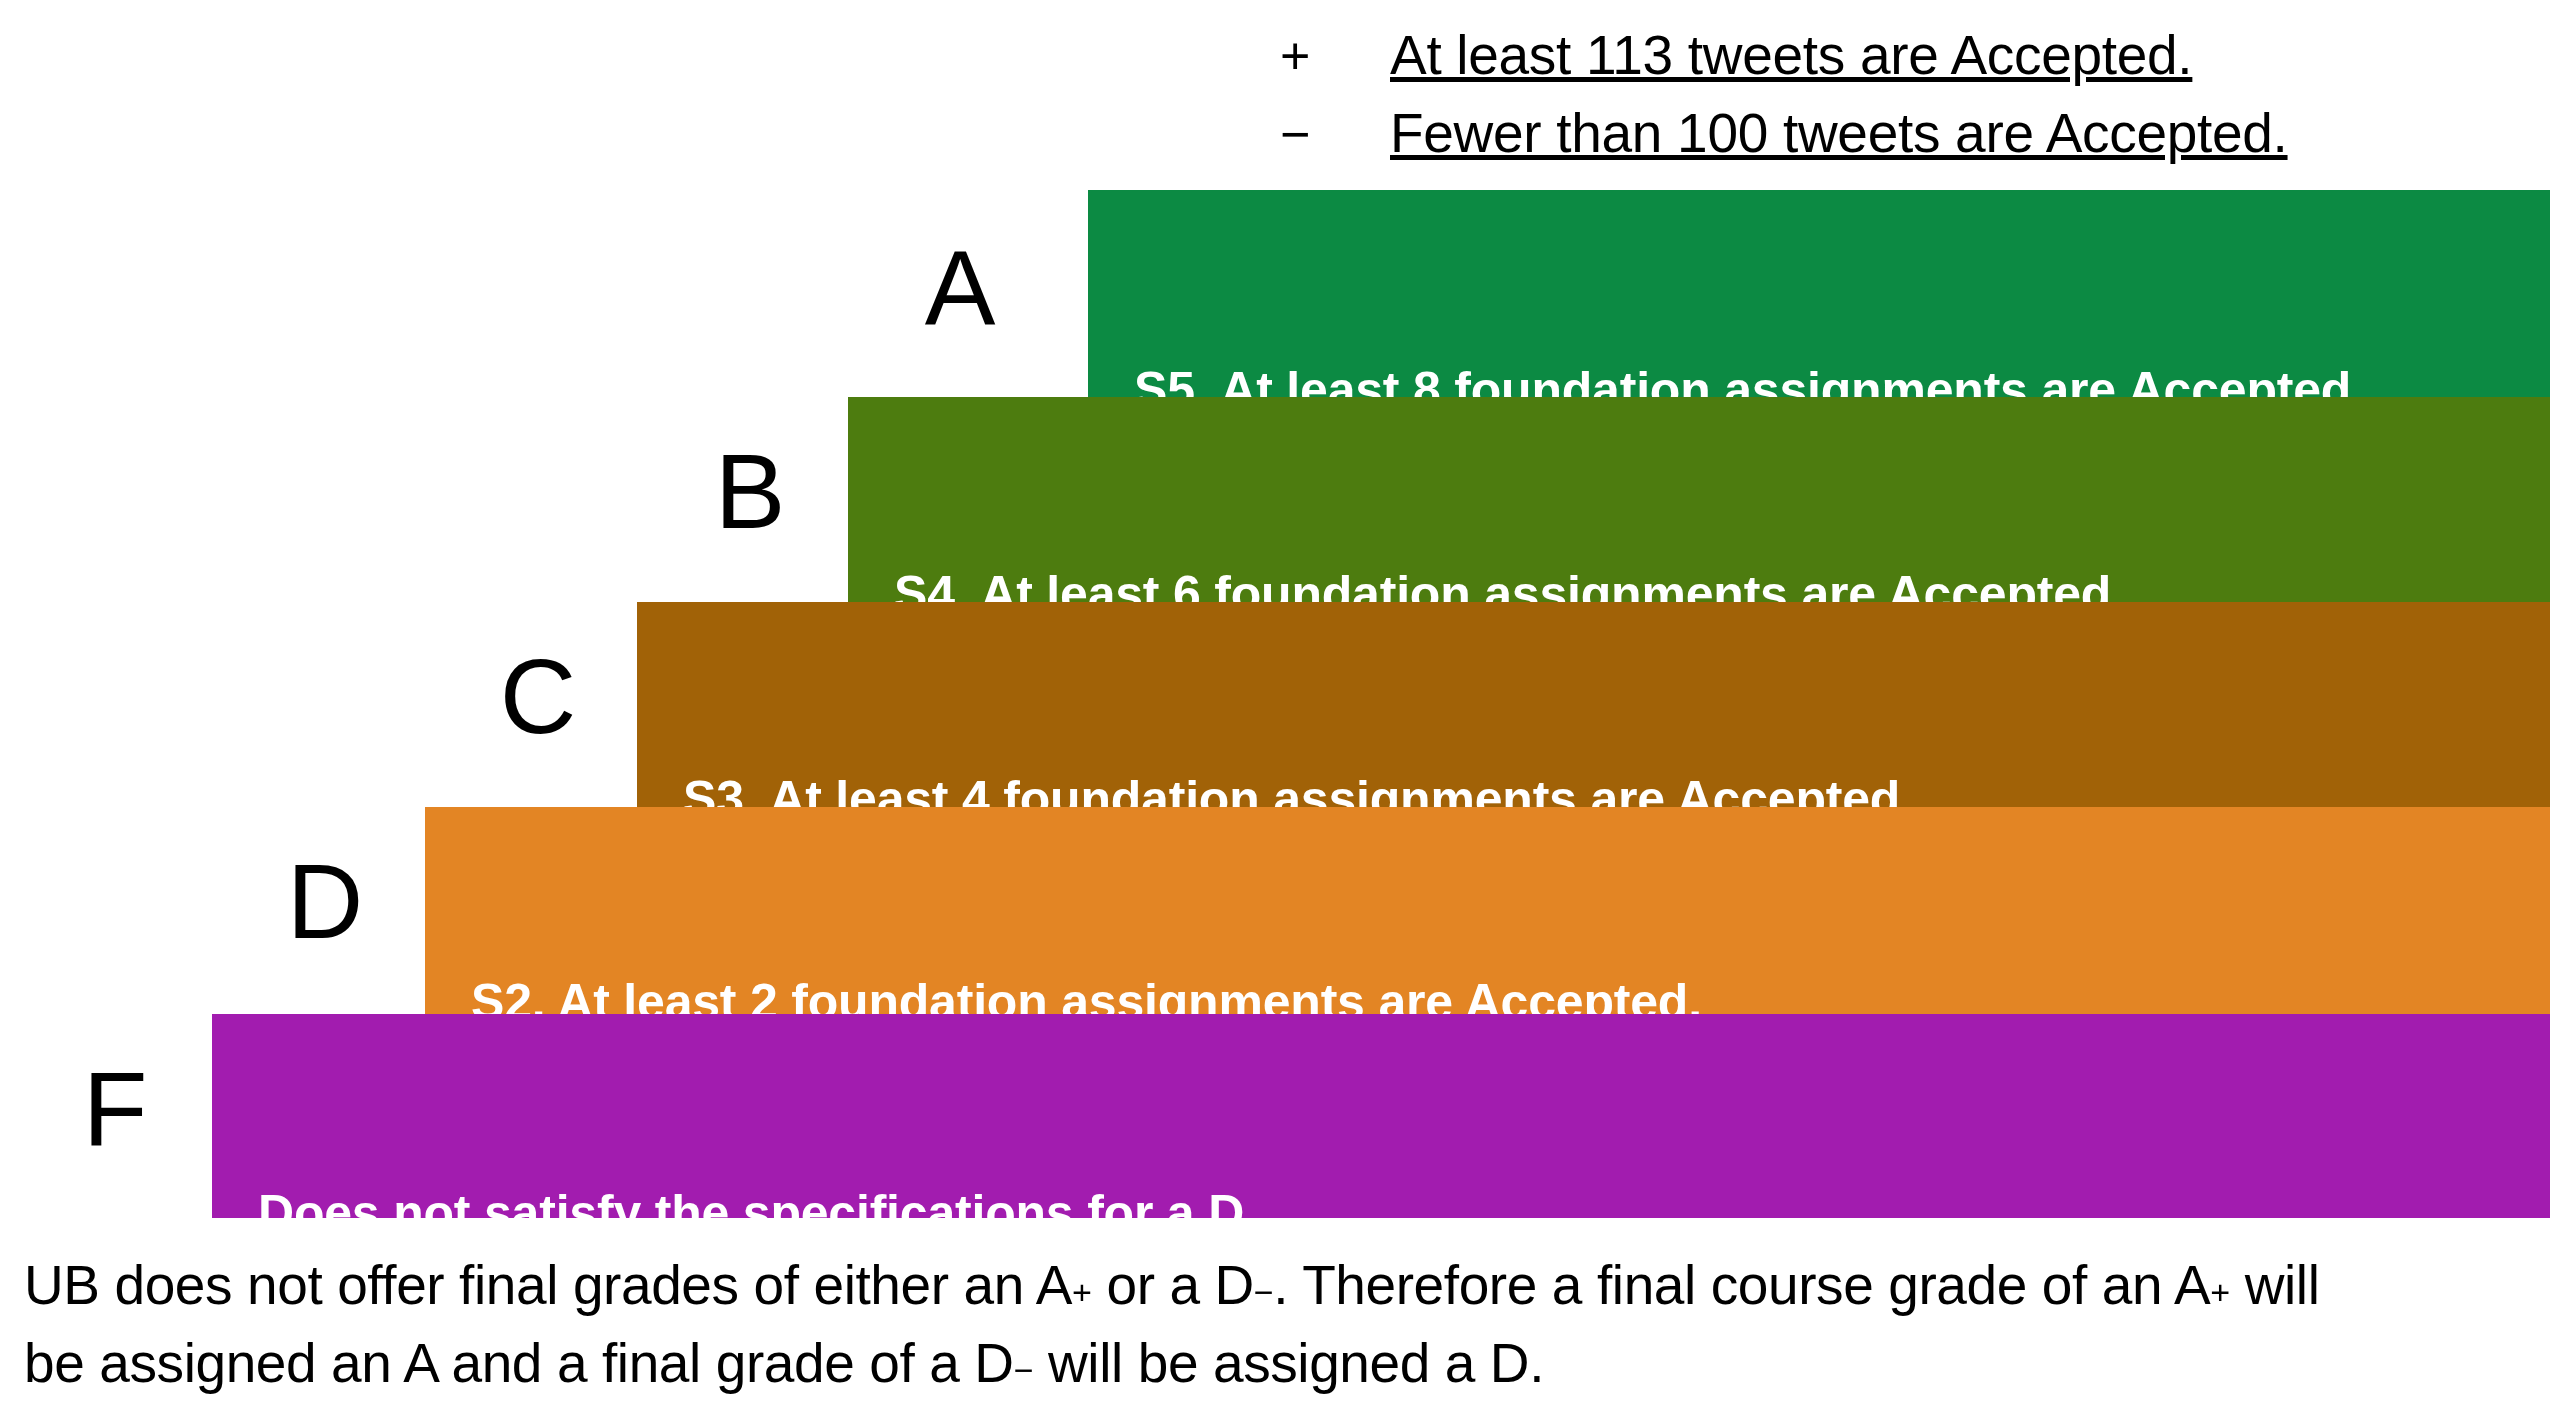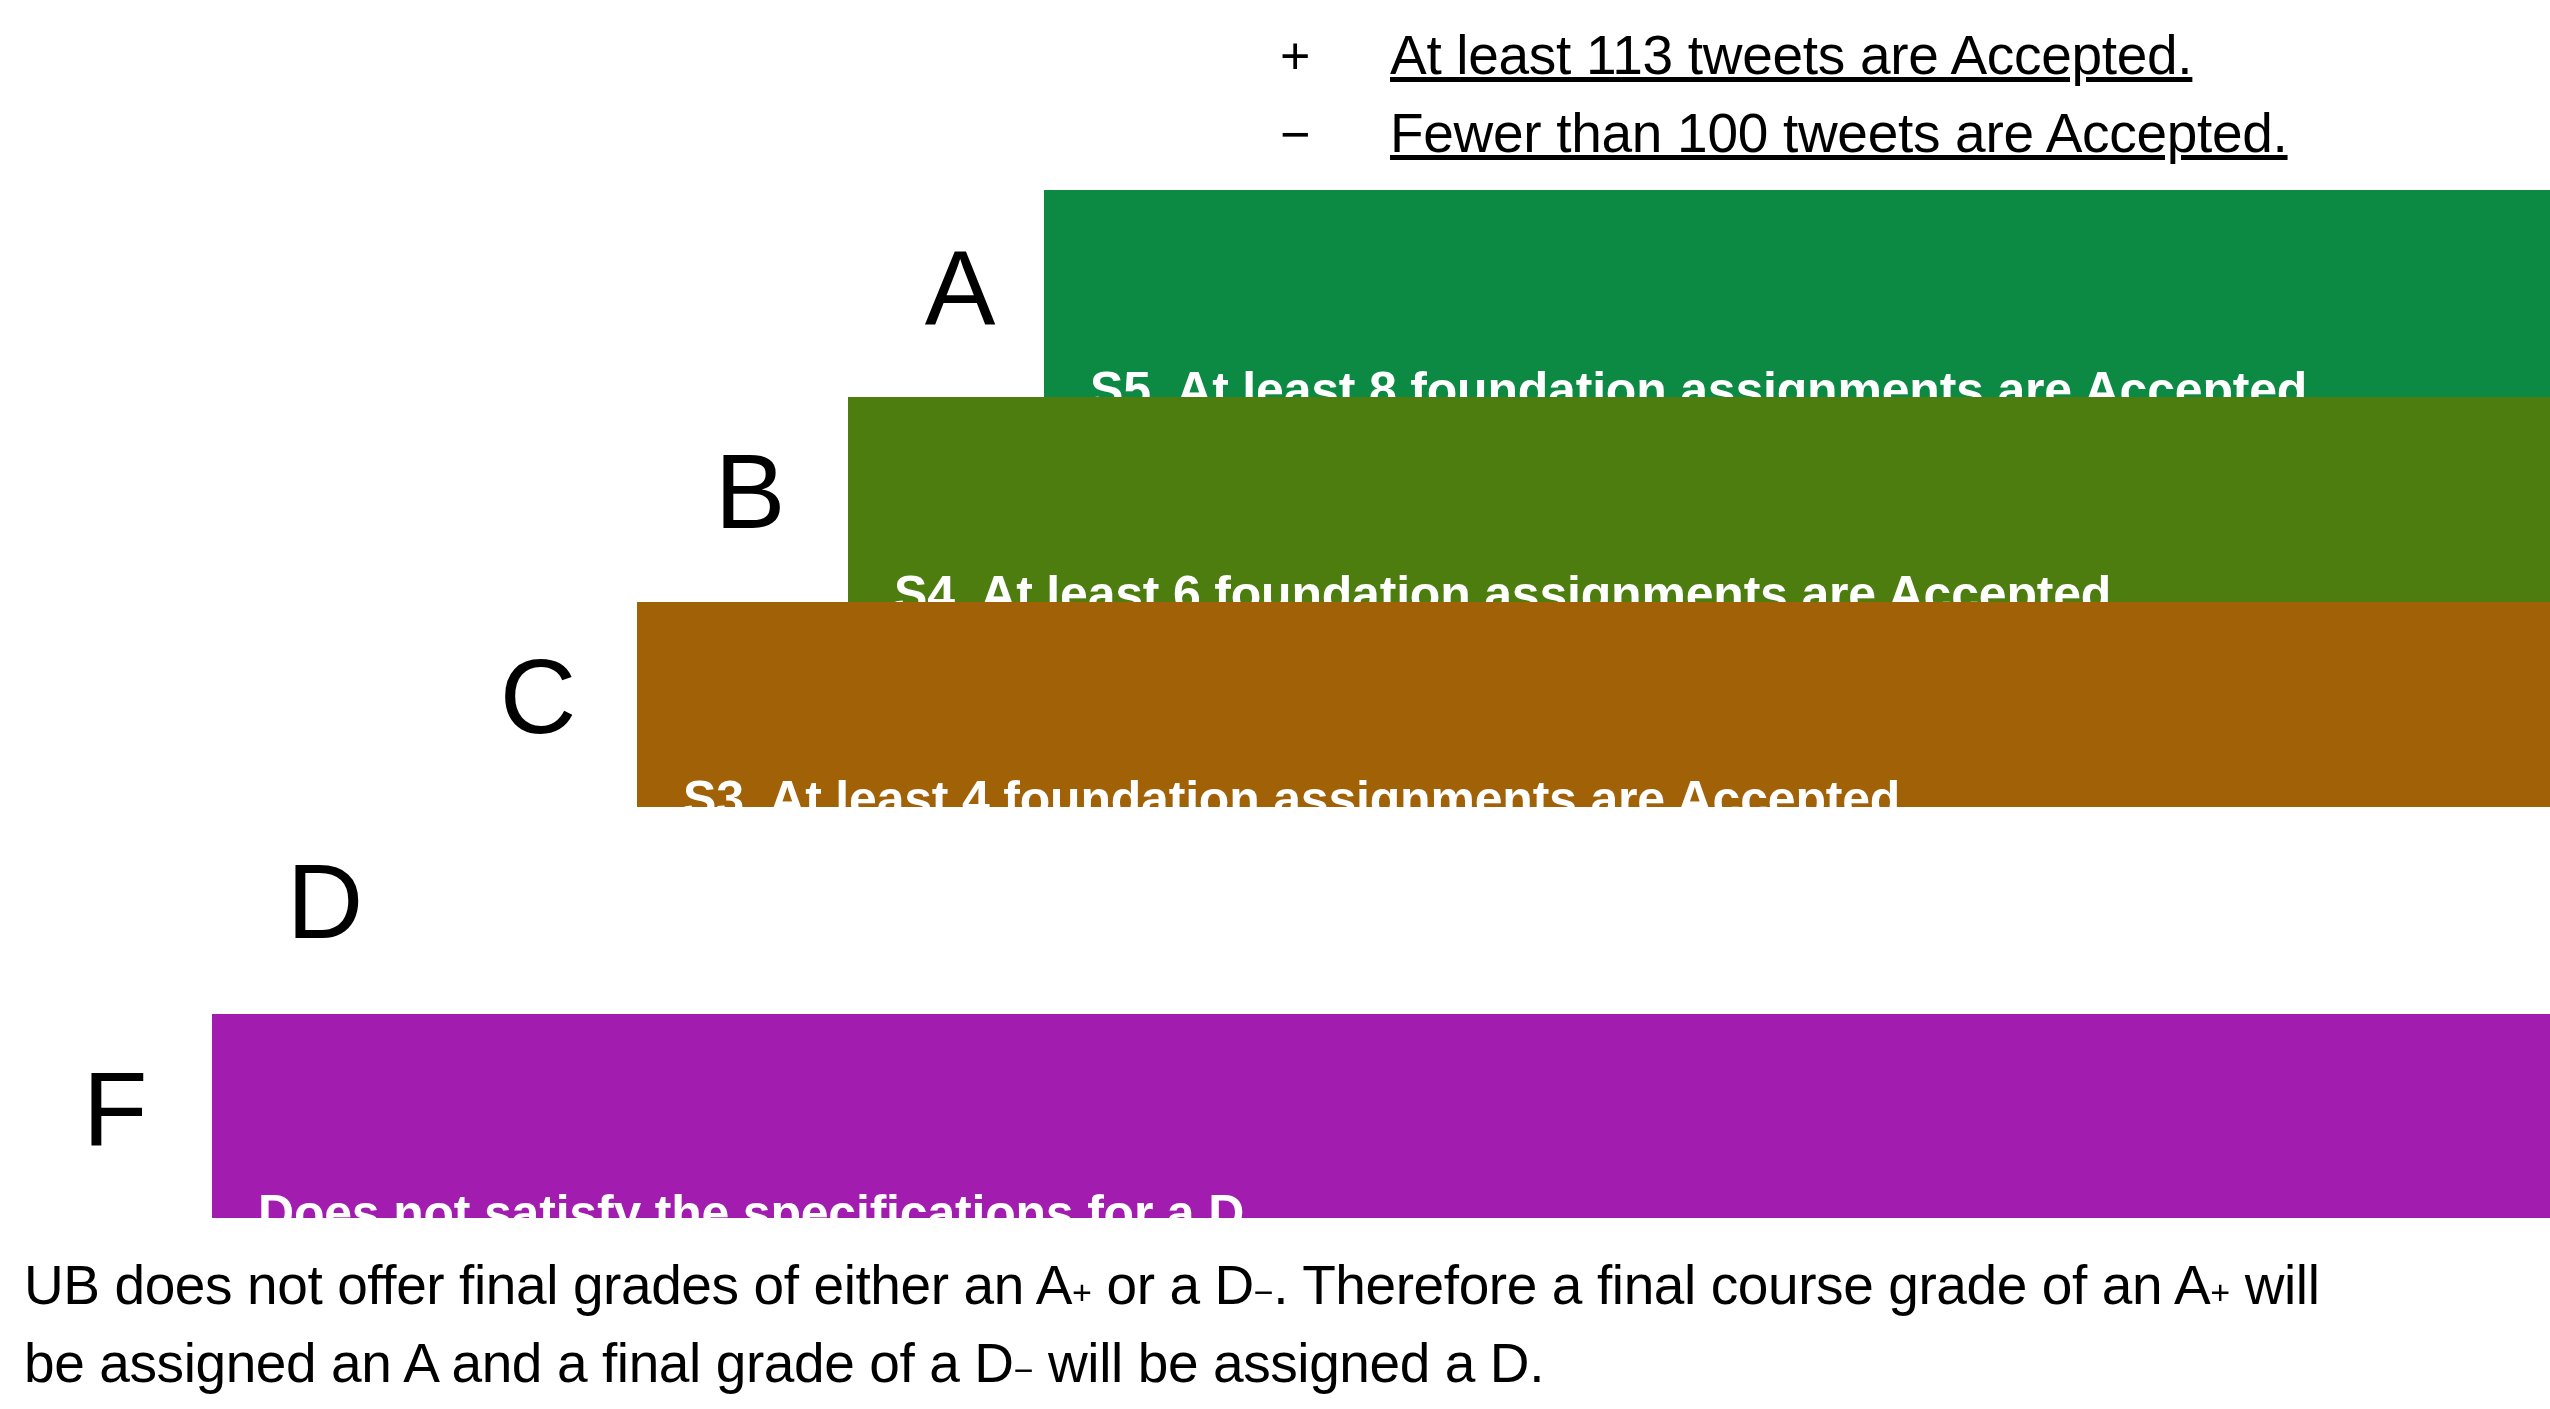--- a/index.html
+++ b/index.html
@@ -65,21 +65,21 @@
     font-size: 50px;
     line-height: 66px;
     letter-spacing: -0.2px;
     white-space: pre;
   }
   .band-line {
     display: block;
     white-space: pre;
   }
 
-  .band-a { top: 190px; left: 1044px; height: 243px; background: #0c8a43; }
+  .band-a { top: 190px; left: 1088px; height: 243px; background: #0c8a43; }
   .band-b { top: 397px; left: 848px;  height: 205px; background: #4a44ab; }
   .band-c { top: 602px; left: 637px;  height: 205px; background: #1a88bf; }
   .band-d { top: 807px; left: 425px;  height: 207px; background: #e38524; }
   .band-f { top: 1014px; left: 212px; height: 204px; background: #d8231a; }
 
   .band-a .band-text { top: 35px; }
   .band-b .band-text { top: 32px; }
   .band-c .band-text { top: 32px; }
   .band-d .band-text { top: 30px; }
   .band-f .band-text { top: 34px; }
@@ -145,20 +145,26 @@
       <span class="band-line">S4. At least 6 foundation assignments are Accepted.</span>
     </div>
   </div>
 
   <div class="band band-c" style="background: #a16207;">
     <div class="band-text">
       <span class="band-line">S3. At least 4 foundation assignments are Accepted.</span>
     </div>
   </div>
 
+  <div class="band band-d" style="background: rgb(227, 133, 36);">
+    <div class="band-text">
+      <span class="band-line">S2. At least 2 foundation assignments are Accepted.</span>
+      <span class="band-line">S1.  No more than 6 absences.</span>
+    </div>
+  </div>
 
   <div class="band band-f" style="background: #a21caf;">
     <div class="band-text">
       <span class="band-line">Does not satisfy the specifications for a D.</span>
     </div>
   </div>
 
   <div class="grade-letter grade-a">A</div>
   <div class="grade-letter grade-b">B</div>
   <div class="grade-letter grade-c">C</div>

